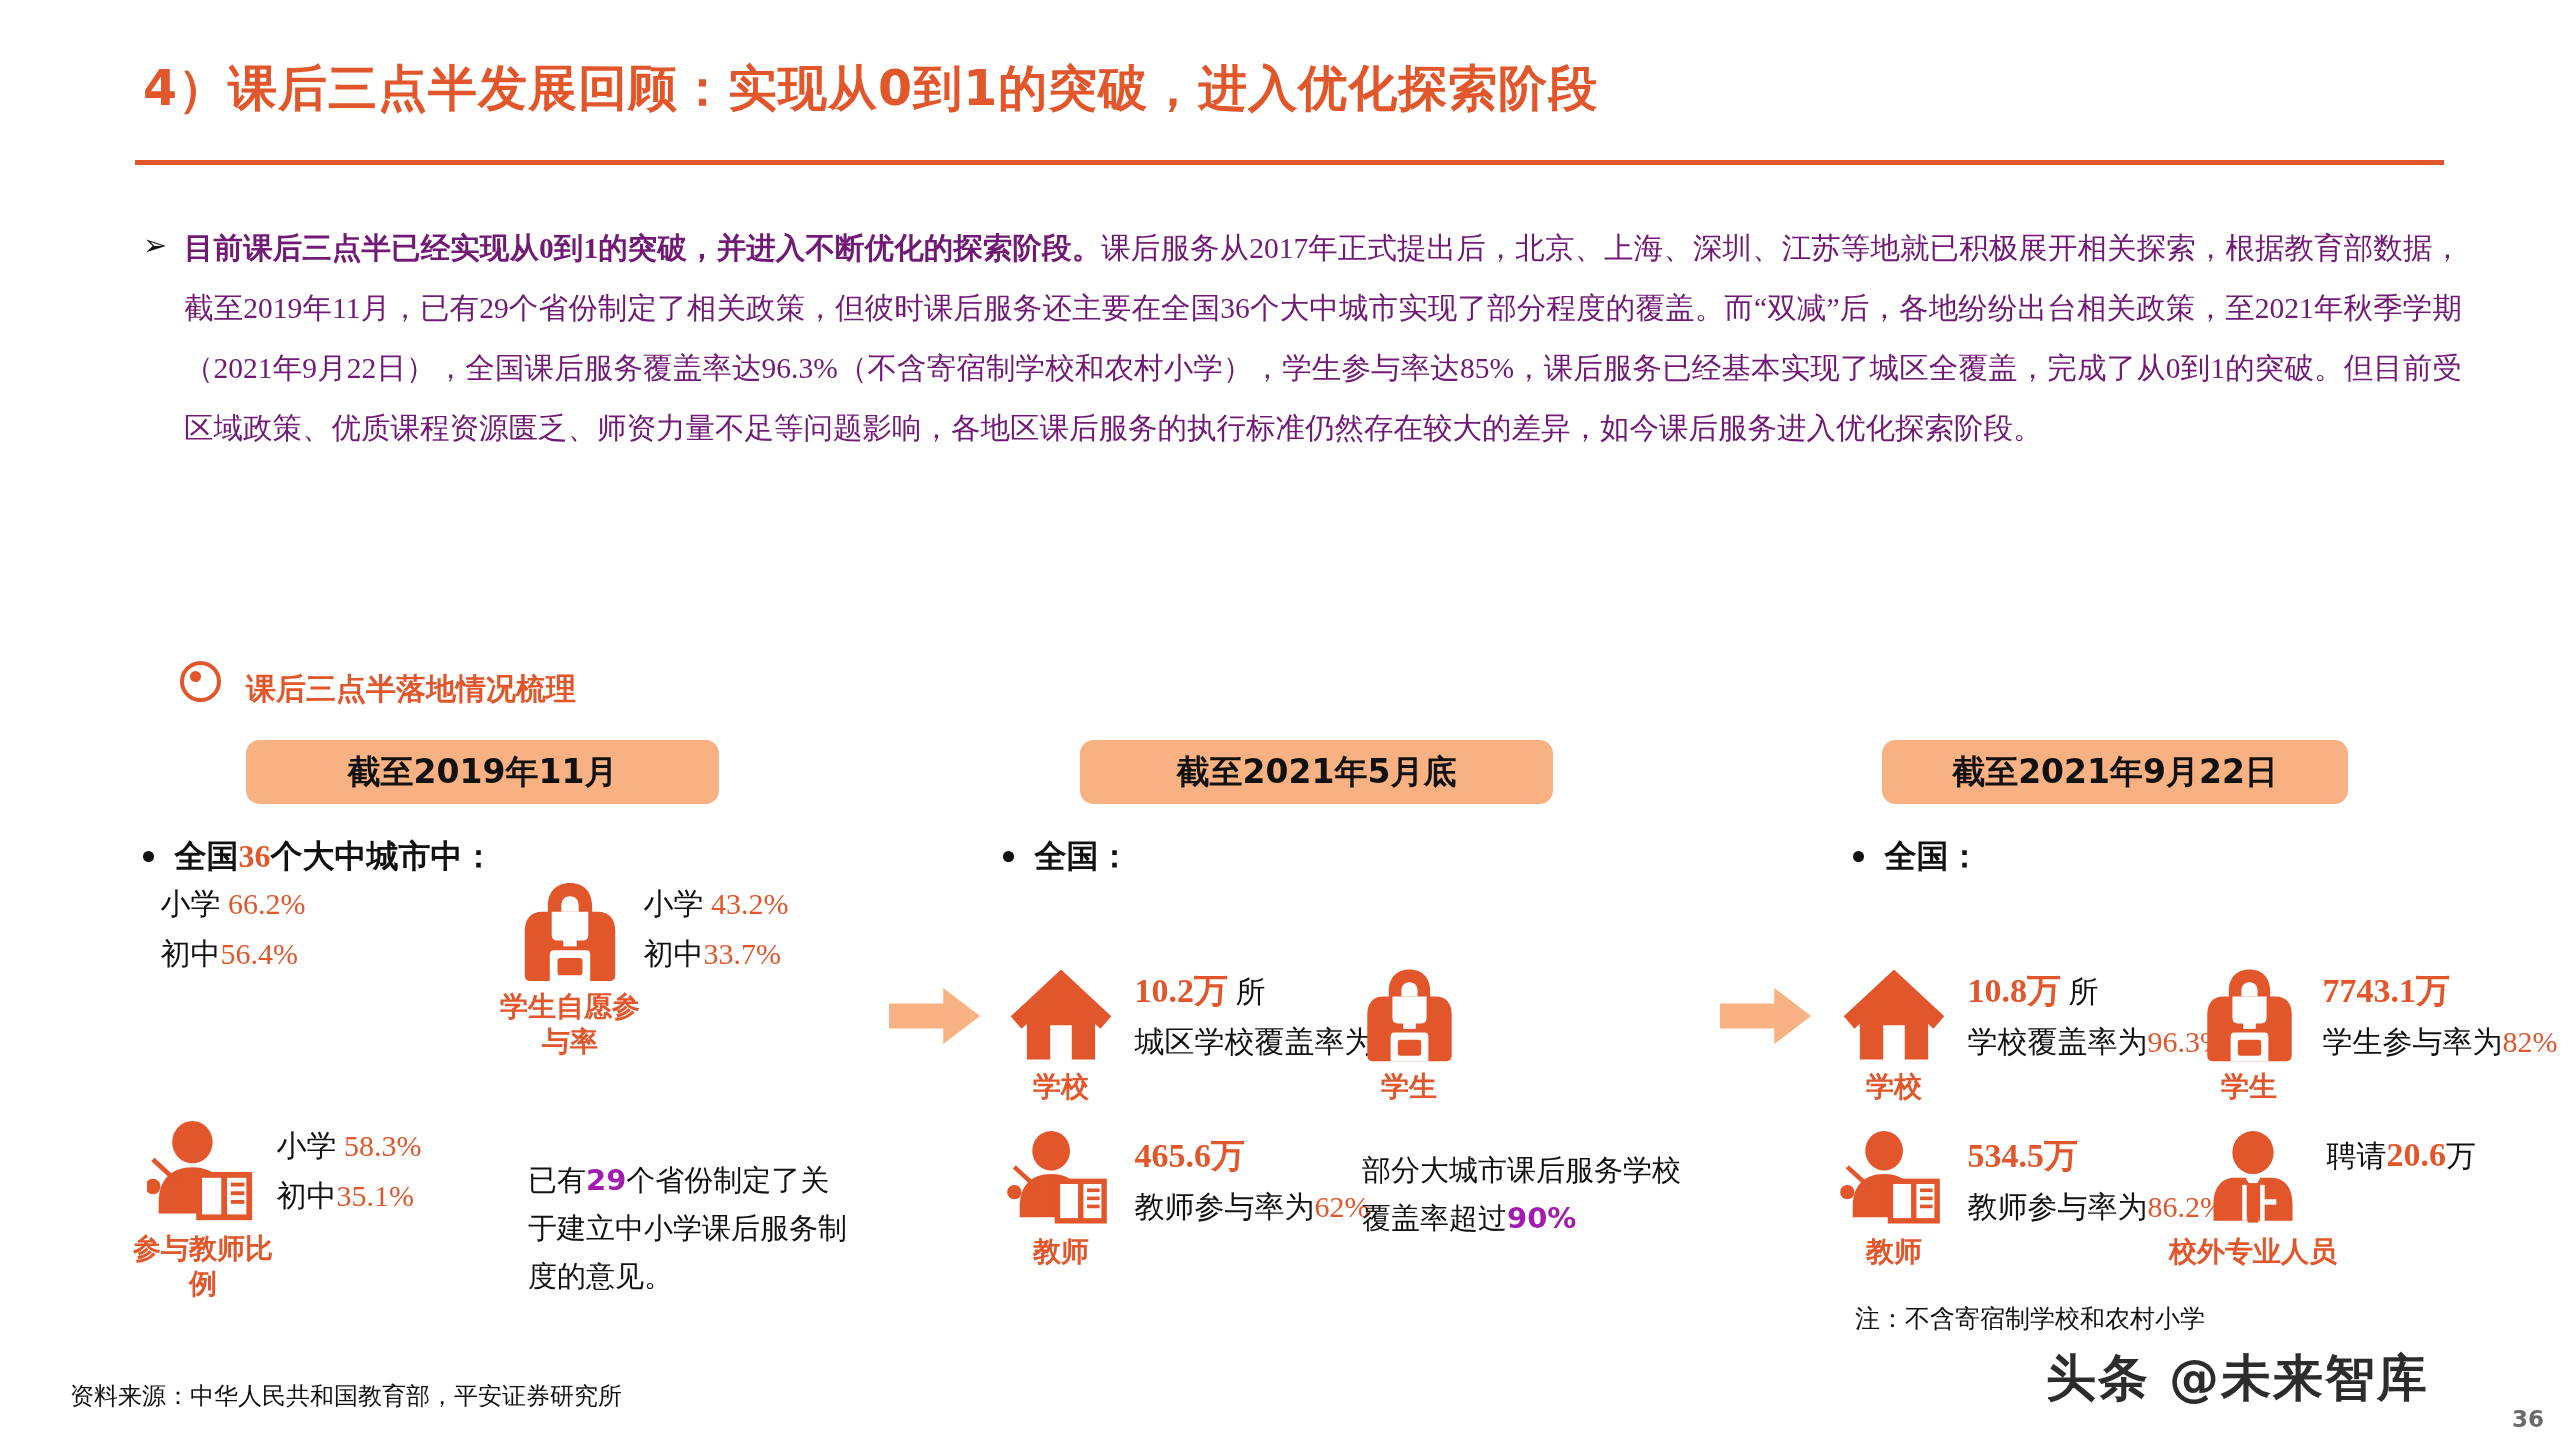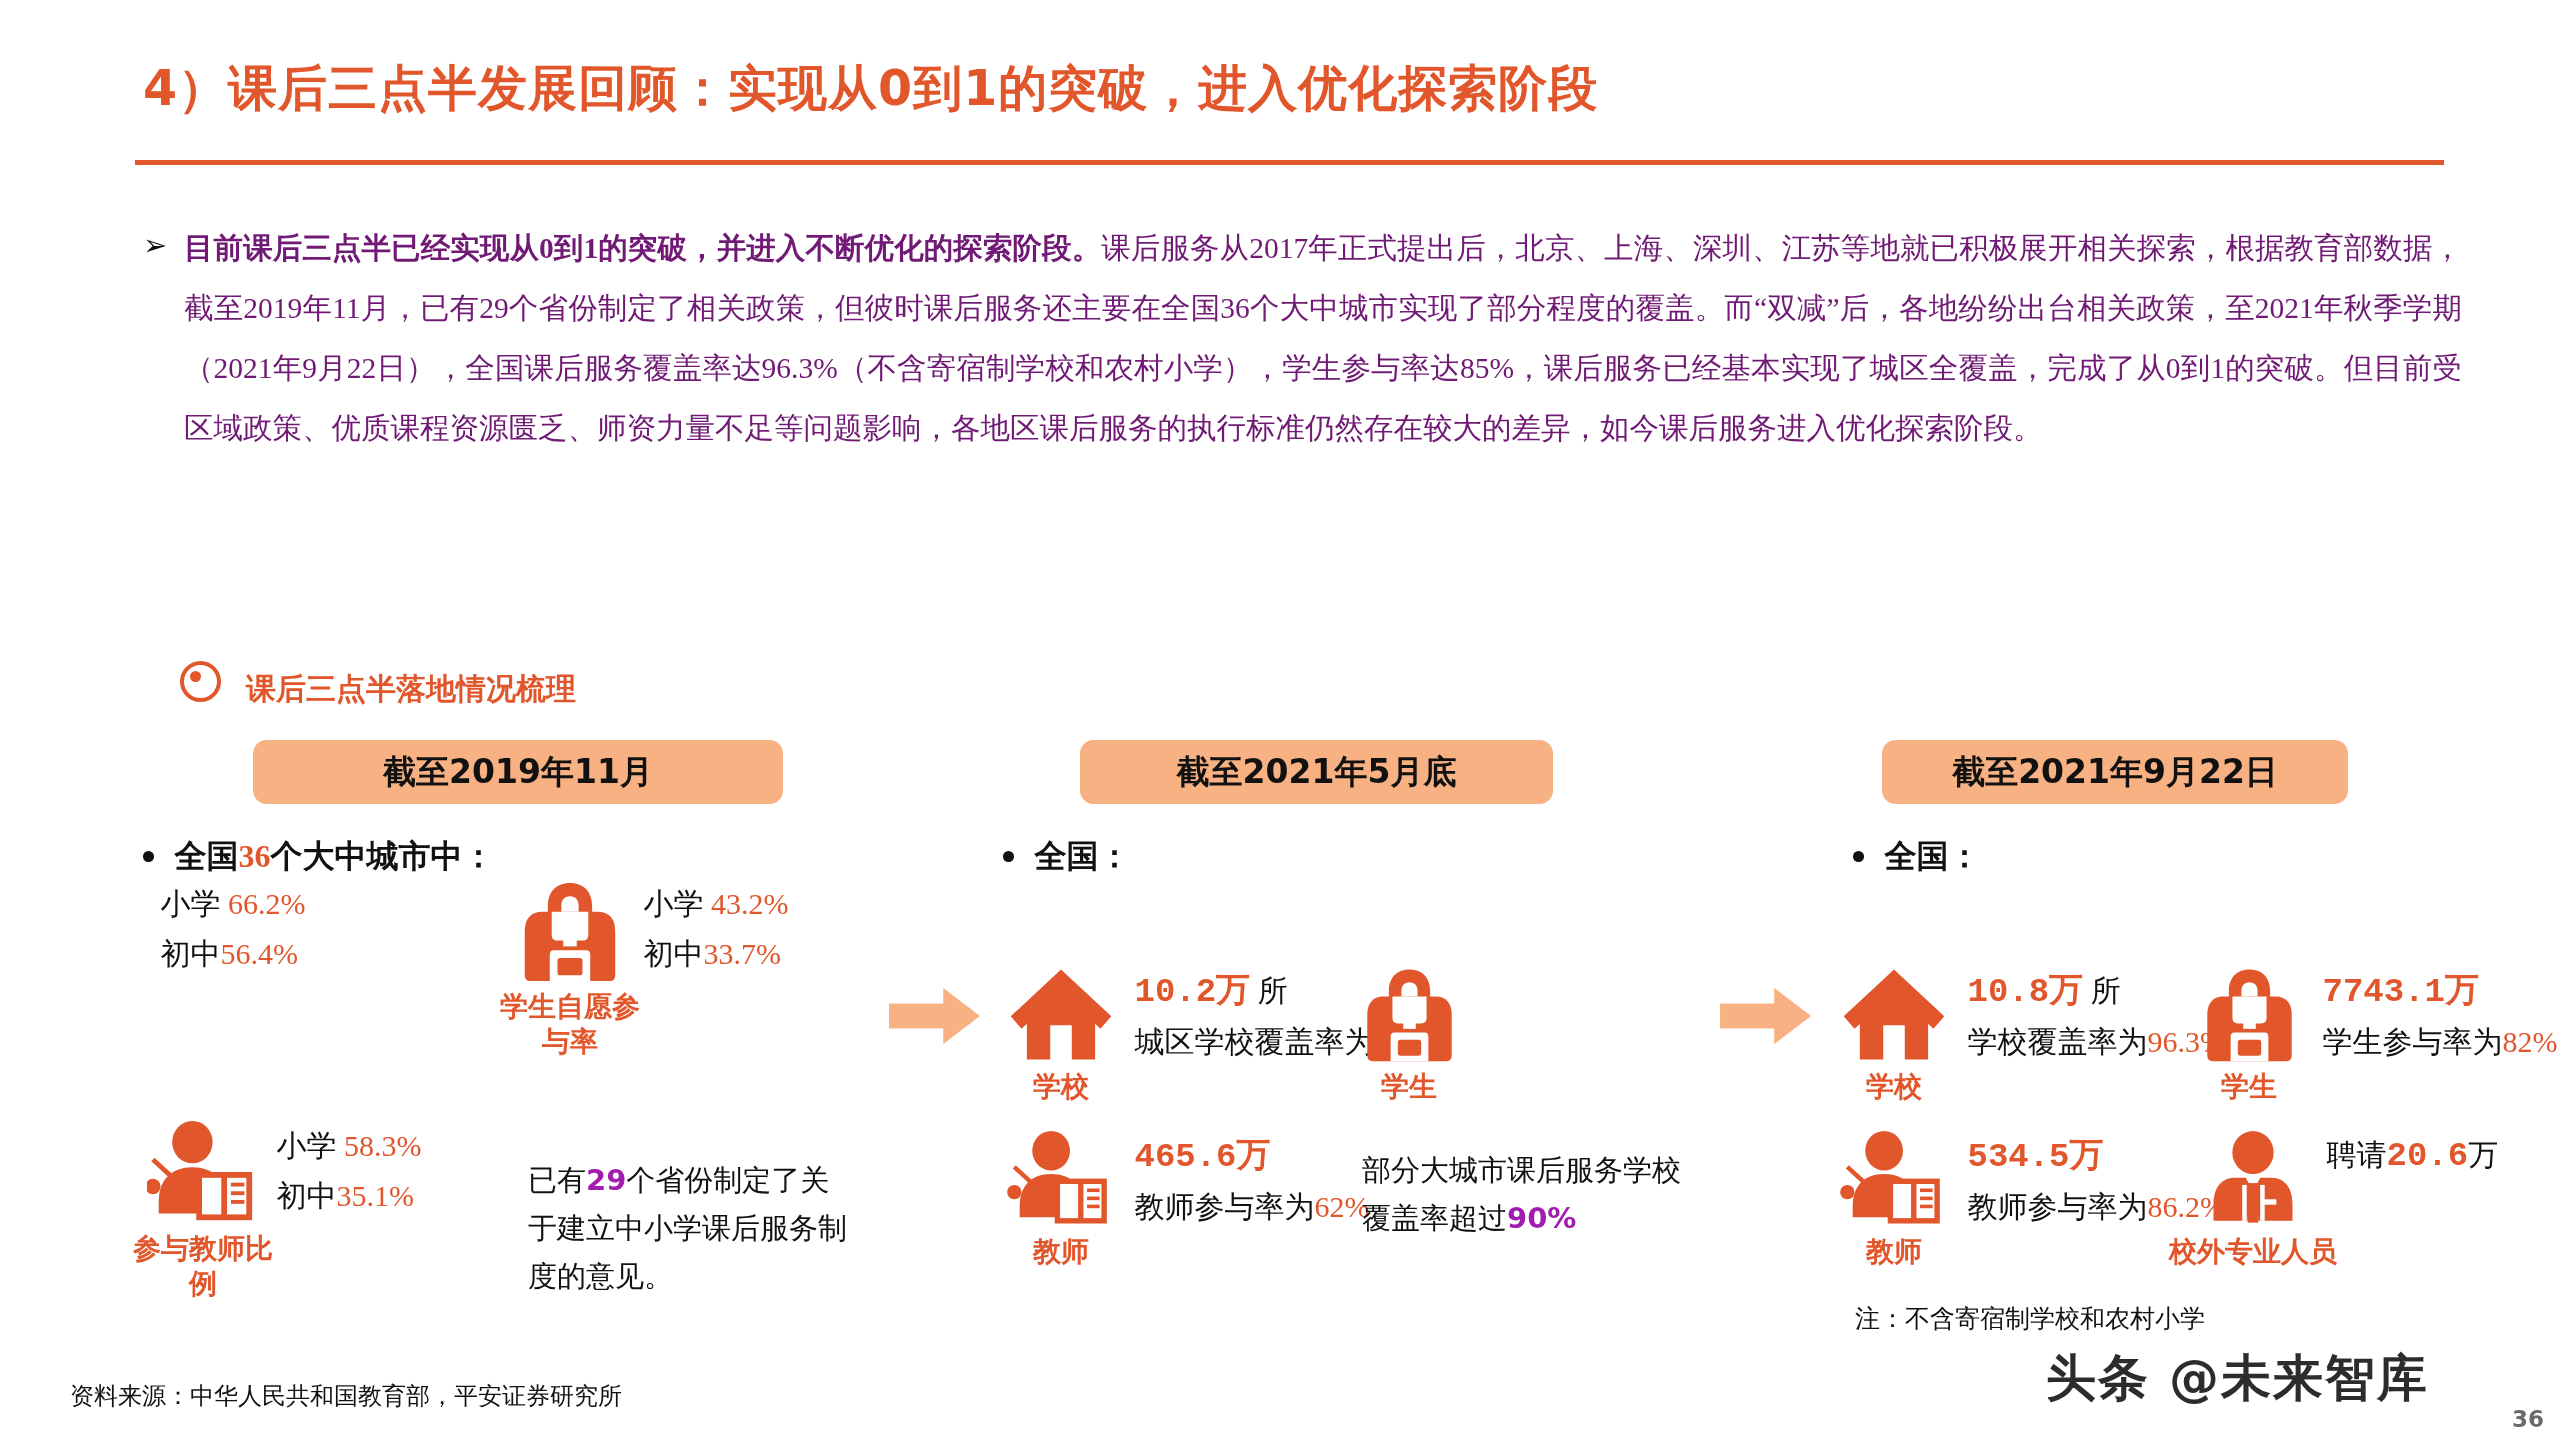--- a/index.html
+++ b/index.html
@@ -104,21 +104,21 @@
     border-radius: 13.5px;
     color: #111;
     font-size: 33px;
     font-weight: bold;
     font-family: "DejaVu Sans", "Liberation Sans", sans-serif;
     display: flex;
     align-items: center;
     justify-content: center;
     height: 64px;
   }
-  #col-header-0 { left: 253px;  top: 740px; width: 530px; }
+  #col-header-0 { left: 246px;  top: 740px; width: 473px; }
   #col-header-1 { left: 1080px; top: 740px; width: 473px; }
   #col-header-2 { left: 1882px; top: 740px; width: 466px; }
 
   .col-subtitle {
     position: absolute;
     font-size: 32px;
     font-weight: bold;
     color: #111;
     font-family: "Liberation Serif", "DejaVu Serif", serif;
     white-space: nowrap;
@@ -170,21 +170,21 @@
     line-height: 50px;
     color: #111;
     font-family: "Liberation Serif", "DejaVu Serif", serif;
     white-space: nowrap;
   }
   .stat-text .accent { color: #E1562B; }
   .stat-text .big {
     font-size: 34px;
     font-weight: bold;
     color: #E1562B;
-    font-family: Liberation Mono, monospace;
+    font-family: Liberation Serif, serif;
   }
   .stat-text.wrap { white-space: normal; width: 290px; line-height: 48px; }
 
   .note-text {
     position: absolute;
     font-size: 29px;
     line-height: 48px;
     color: #111;
     font-family: "Liberation Serif", "DejaVu Serif", serif;
     width: 319px;

